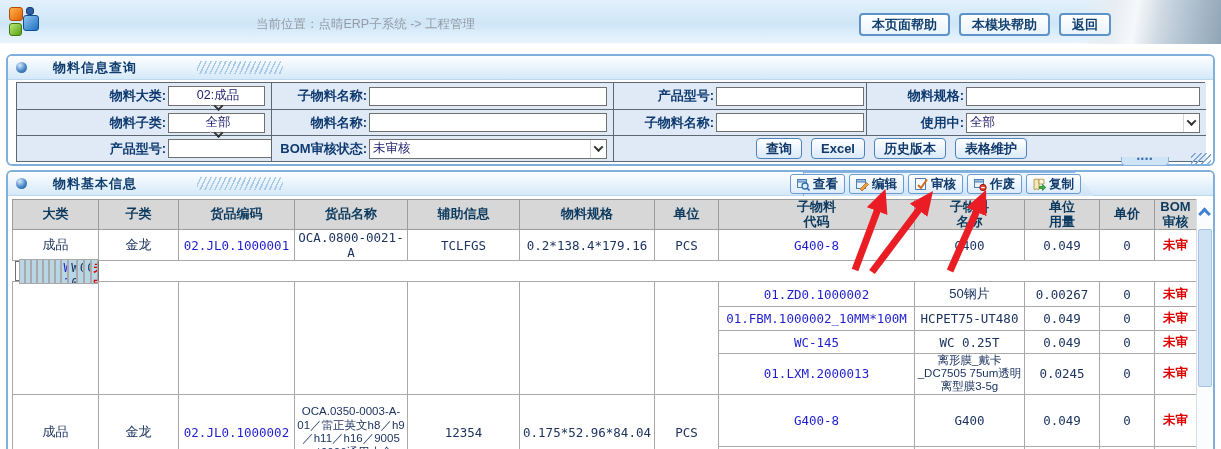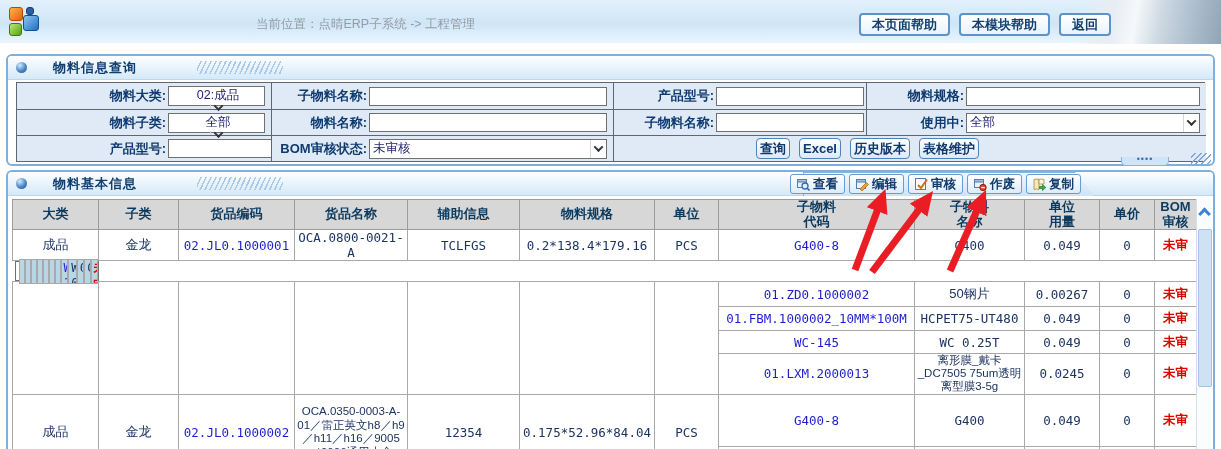--- a/index.html
+++ b/index.html
@@ -72,21 +72,21 @@
   .iw1 { width:146px;flex-direction:column; } .iw2 { width:240px; } .iw3 { width:148px; } .iw4 { width:234px; }
   .sel {
     margin-left:2px; height:20px; border:1px solid #707070; background:#fff;
     display:flex; align-items:center; justify-content:space-between; padding-left:3px; cursor:pointer;
   }
   .sel .seltxt { font-size:12.5px; color:#23246e; white-space:nowrap; }
   .chevbox { width:16px; height:100%; display:flex; align-items:center; justify-content:center; border-left:1px solid #d7d7d7; }
   .chev { width:7px; height:7px; border-right:2px solid #333; border-bottom:2px solid #333; transform:rotate(45deg) translate(-1px,-1px); }
   .btnrow { grid-column:3 / 5; display:flex; align-items:center; gap:9px; padding-left:142px; }
   .fbtn {
-    height:21px; padding:0 3px; background:linear-gradient(180deg,#ffffff,#d9eafa);
+    height:21px; padding:0 9px; background:linear-gradient(180deg,#ffffff,#d9eafa);
     border:1px solid #4f81bb; border-radius:4px; font-size:13px; font-weight:bold; color:#10386b;
     display:flex; align-items:center; cursor:pointer; white-space:nowrap;
   }
   .p1foot-tab {
     position:absolute; right:44px; bottom:-2px; width:48px; height:9px;
     background:#cfe4f7; border:1px solid #8ab4e0; border-top:none; border-radius:0 0 5px 5px;
     display:flex; align-items:center; justify-content:center;
   }
   .dots { font-size:9px; line-height:5px; color:#3f6fae; letter-spacing:1px; margin-top:-3px; }
   .grip {

